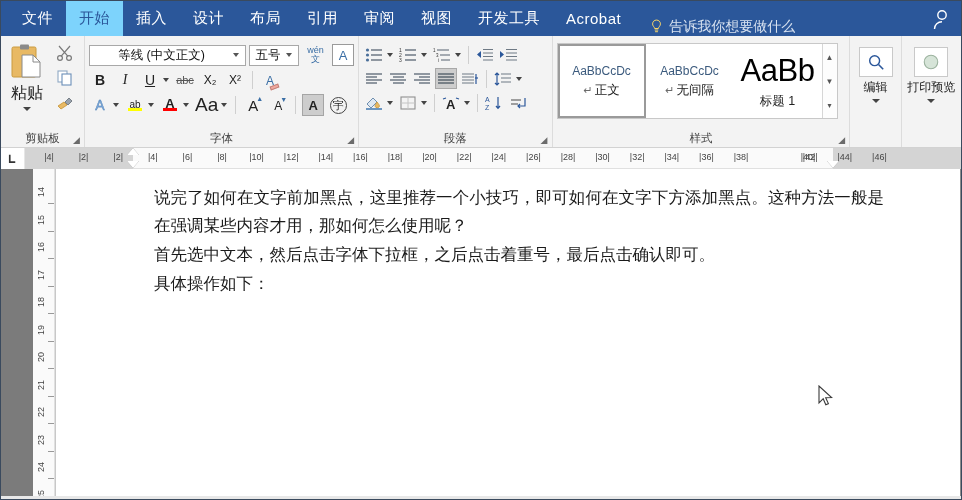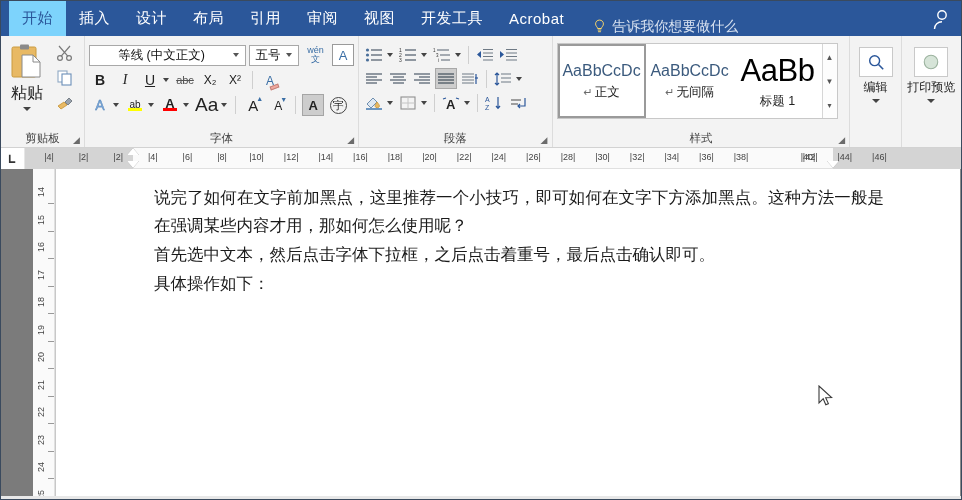--- a/index.html
+++ b/index.html
@@ -192,21 +192,21 @@
     width: 88px;
     display: flex;
     flex-direction: column;
     align-items: center;
     justify-content: center;
     border: 2px solid transparent;
     gap: 4px;
     cursor: default;
   }
   .style-item.selected { border: 2px solid #9a9a9a; }
-  .style-preview { font-size: 16px; color: #3b5a7d; white-space: nowrap; overflow: hidden; width: 84px; text-align:center; }
+  .style-preview { font-size: 12px; color: #3b5a7d; white-space: nowrap; overflow: hidden; width: 84px; text-align:center; }
   .style-preview.big { font-size: 31px; color: #000; font-weight: 400; letter-spacing: -0.5px; }
   .style-name { font-size: 12.5px; color: #222; white-space: nowrap; }
   .style-name .pil { color:#6b6b6b; font-size:11px; margin-right:2px; }
   .gallery-scroll {
     width: 15px;
     display: flex;
     flex-direction: column;
     justify-content: space-between;
     border-left: 1px solid #d6d6d6;
     background: #fdfdfd;
@@ -335,20 +335,23 @@
   .bottom-strip {
     position:absolute; left:0; right:0; bottom:0; height:3px; background:#e8e8e8;
   }
 </style>
 </head>
 <body>
 
 <div class="app">
 
   <div class="tabbar">
+    <div class="tab">
+        <span>文件</span>
+      </div>
     <div class="tab active">
         <span>开始</span>
       </div>
     <div class="tab">
         <span>插入</span>
       </div>
     <div class="tab">
         <span>设计</span>
       </div>
     <div class="tab">

